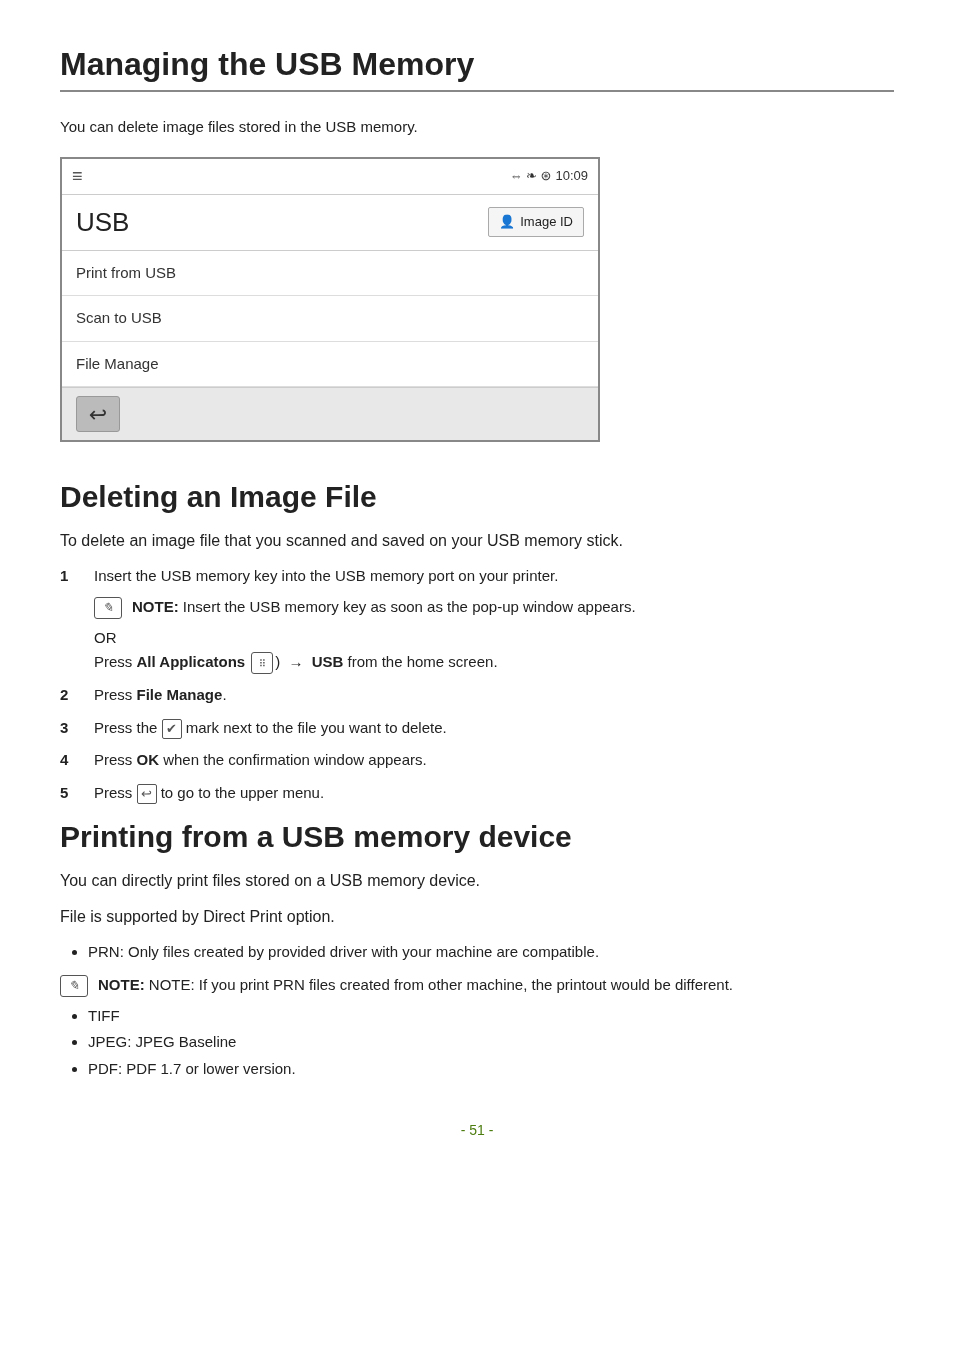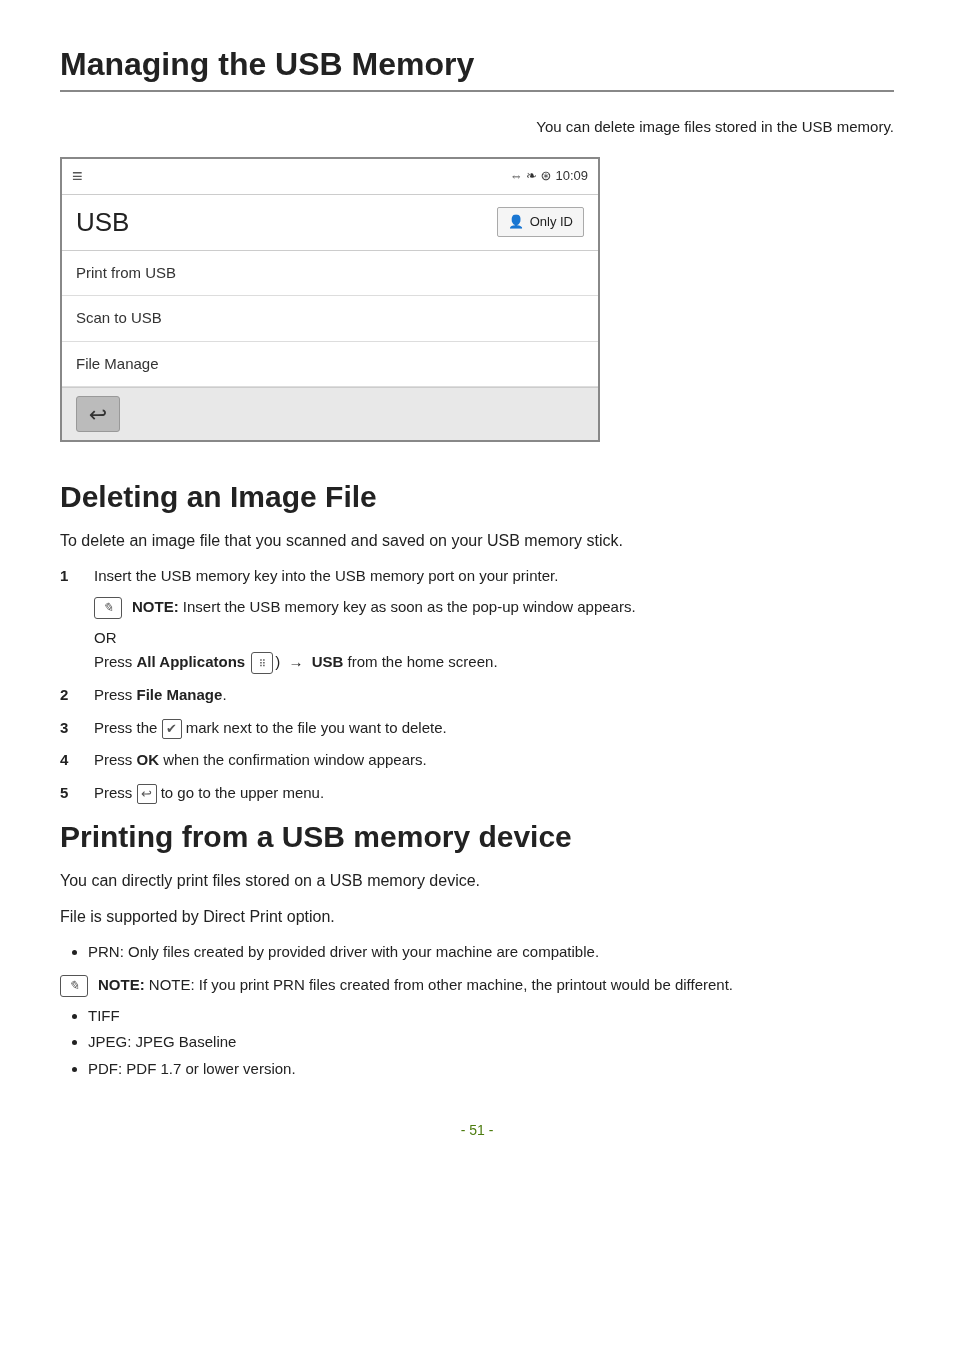--- a/index.html
+++ b/index.html
@@ -18,21 +18,20 @@
       font-size: 32px;
       font-weight: bold;
       border-bottom: 2px solid #888;
       padding-bottom: 2px;
       margin-bottom: 24px;
     }
 
     .intro-text {
       margin-bottom: 18px;
       font-size: 15px;
-      text-align: right;
     }
 
     
     .device-screen {
       border: 2px solid #888;
       width: 540px;
       margin-bottom: 32px;
       background: #fff;
     }
 
@@ -254,21 +253,21 @@
     <span class="screen-header-left">≡</span>
     <div class="screen-header-right">
       <span>⇔ ❧ ⊛</span>
       <span>10:09</span>
     </div>
   </div>
   <div class="usb-title-row">
     <span class="usb-title">USB</span>
     <div class="user-id-btn">
       <span>👤</span>
-      <span>Only ID</span>
+      <span>Image ID</span>
     </div>
   </div>
   <div class="menu-item">Print from USB</div>
   <div class="menu-item">Scan to USB</div>
   <div class="menu-item">File Manage</div>
   <div class="screen-footer">
     <div class="back-btn">↩</div>
   </div>
 </div>
 

